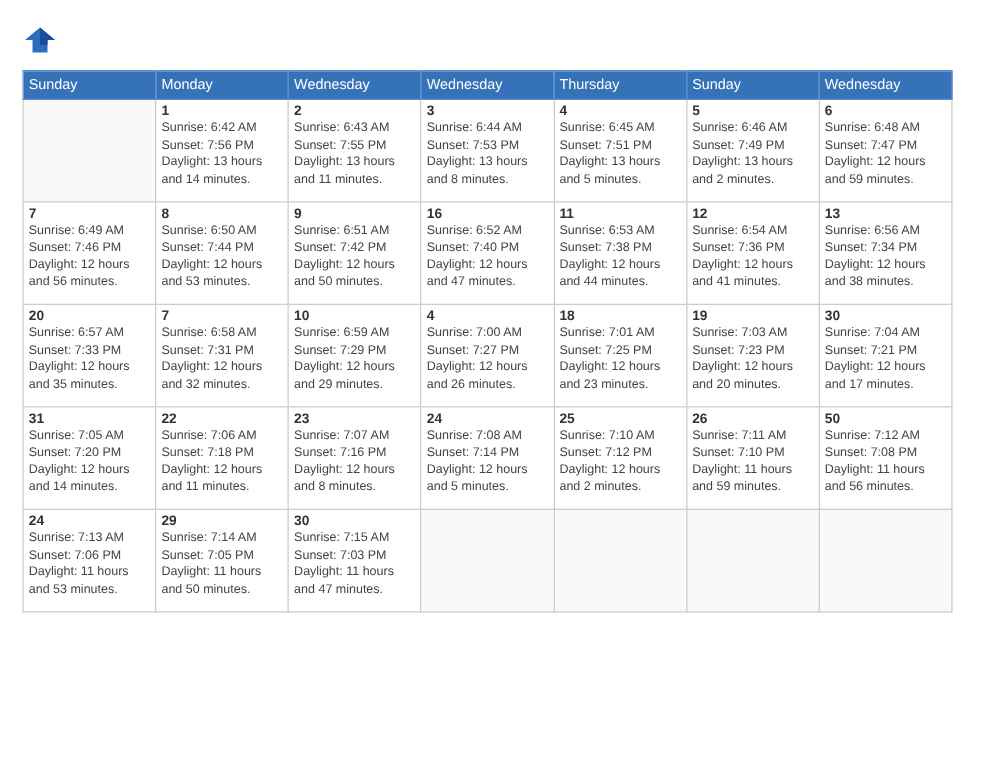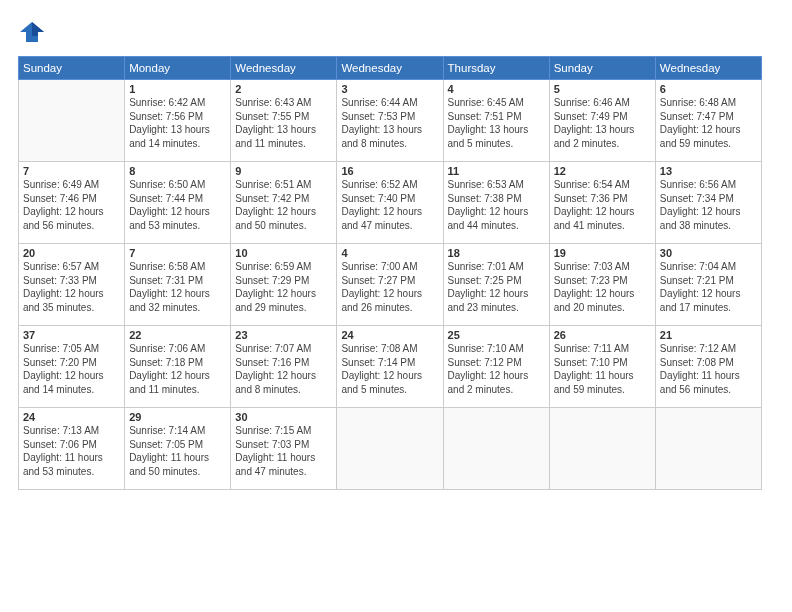--- a/index.html
+++ b/index.html
@@ -211,21 +211,21 @@
             <span class="day-num">19</span>
             <div class="cell-info">Sunrise: 7:03 AM<br>Sunset: 7:23 PM<br>Daylight: 12 hours<br>and 20 minutes.</div>
           </td>
           <td>
             <span class="day-num">30</span>
             <div class="cell-info">Sunrise: 7:04 AM<br>Sunset: 7:21 PM<br>Daylight: 12 hours<br>and 17 minutes.</div>
           </td>
         </tr>
         <tr>
           <td>
-            <span class="day-num">37</span>
+            <span class="day-num">31</span>
             <div class="cell-info">Sunrise: 7:05 AM<br>Sunset: 7:20 PM<br>Daylight: 12 hours<br>and 14 minutes.</div>
           </td>
           <td>
             <span class="day-num">22</span>
             <div class="cell-info">Sunrise: 7:06 AM<br>Sunset: 7:18 PM<br>Daylight: 12 hours<br>and 11 minutes.</div>
           </td>
           <td>
             <span class="day-num">23</span>
             <div class="cell-info">Sunrise: 7:07 AM<br>Sunset: 7:16 PM<br>Daylight: 12 hours<br>and 8 minutes.</div>
           </td>
@@ -235,21 +235,21 @@
           </td>
           <td>
             <span class="day-num">25</span>
             <div class="cell-info">Sunrise: 7:10 AM<br>Sunset: 7:12 PM<br>Daylight: 12 hours<br>and 2 minutes.</div>
           </td>
           <td>
             <span class="day-num">26</span>
             <div class="cell-info">Sunrise: 7:11 AM<br>Sunset: 7:10 PM<br>Daylight: 11 hours<br>and 59 minutes.</div>
           </td>
           <td>
-            <span class="day-num">21</span>
+            <span class="day-num">50</span>
             <div class="cell-info">Sunrise: 7:12 AM<br>Sunset: 7:08 PM<br>Daylight: 11 hours<br>and 56 minutes.</div>
           </td>
         </tr>
         <tr>
           <td>
             <span class="day-num">24</span>
             <div class="cell-info">Sunrise: 7:13 AM<br>Sunset: 7:06 PM<br>Daylight: 11 hours<br>and 53 minutes.</div>
           </td>
           <td>
             <span class="day-num">29</span>

